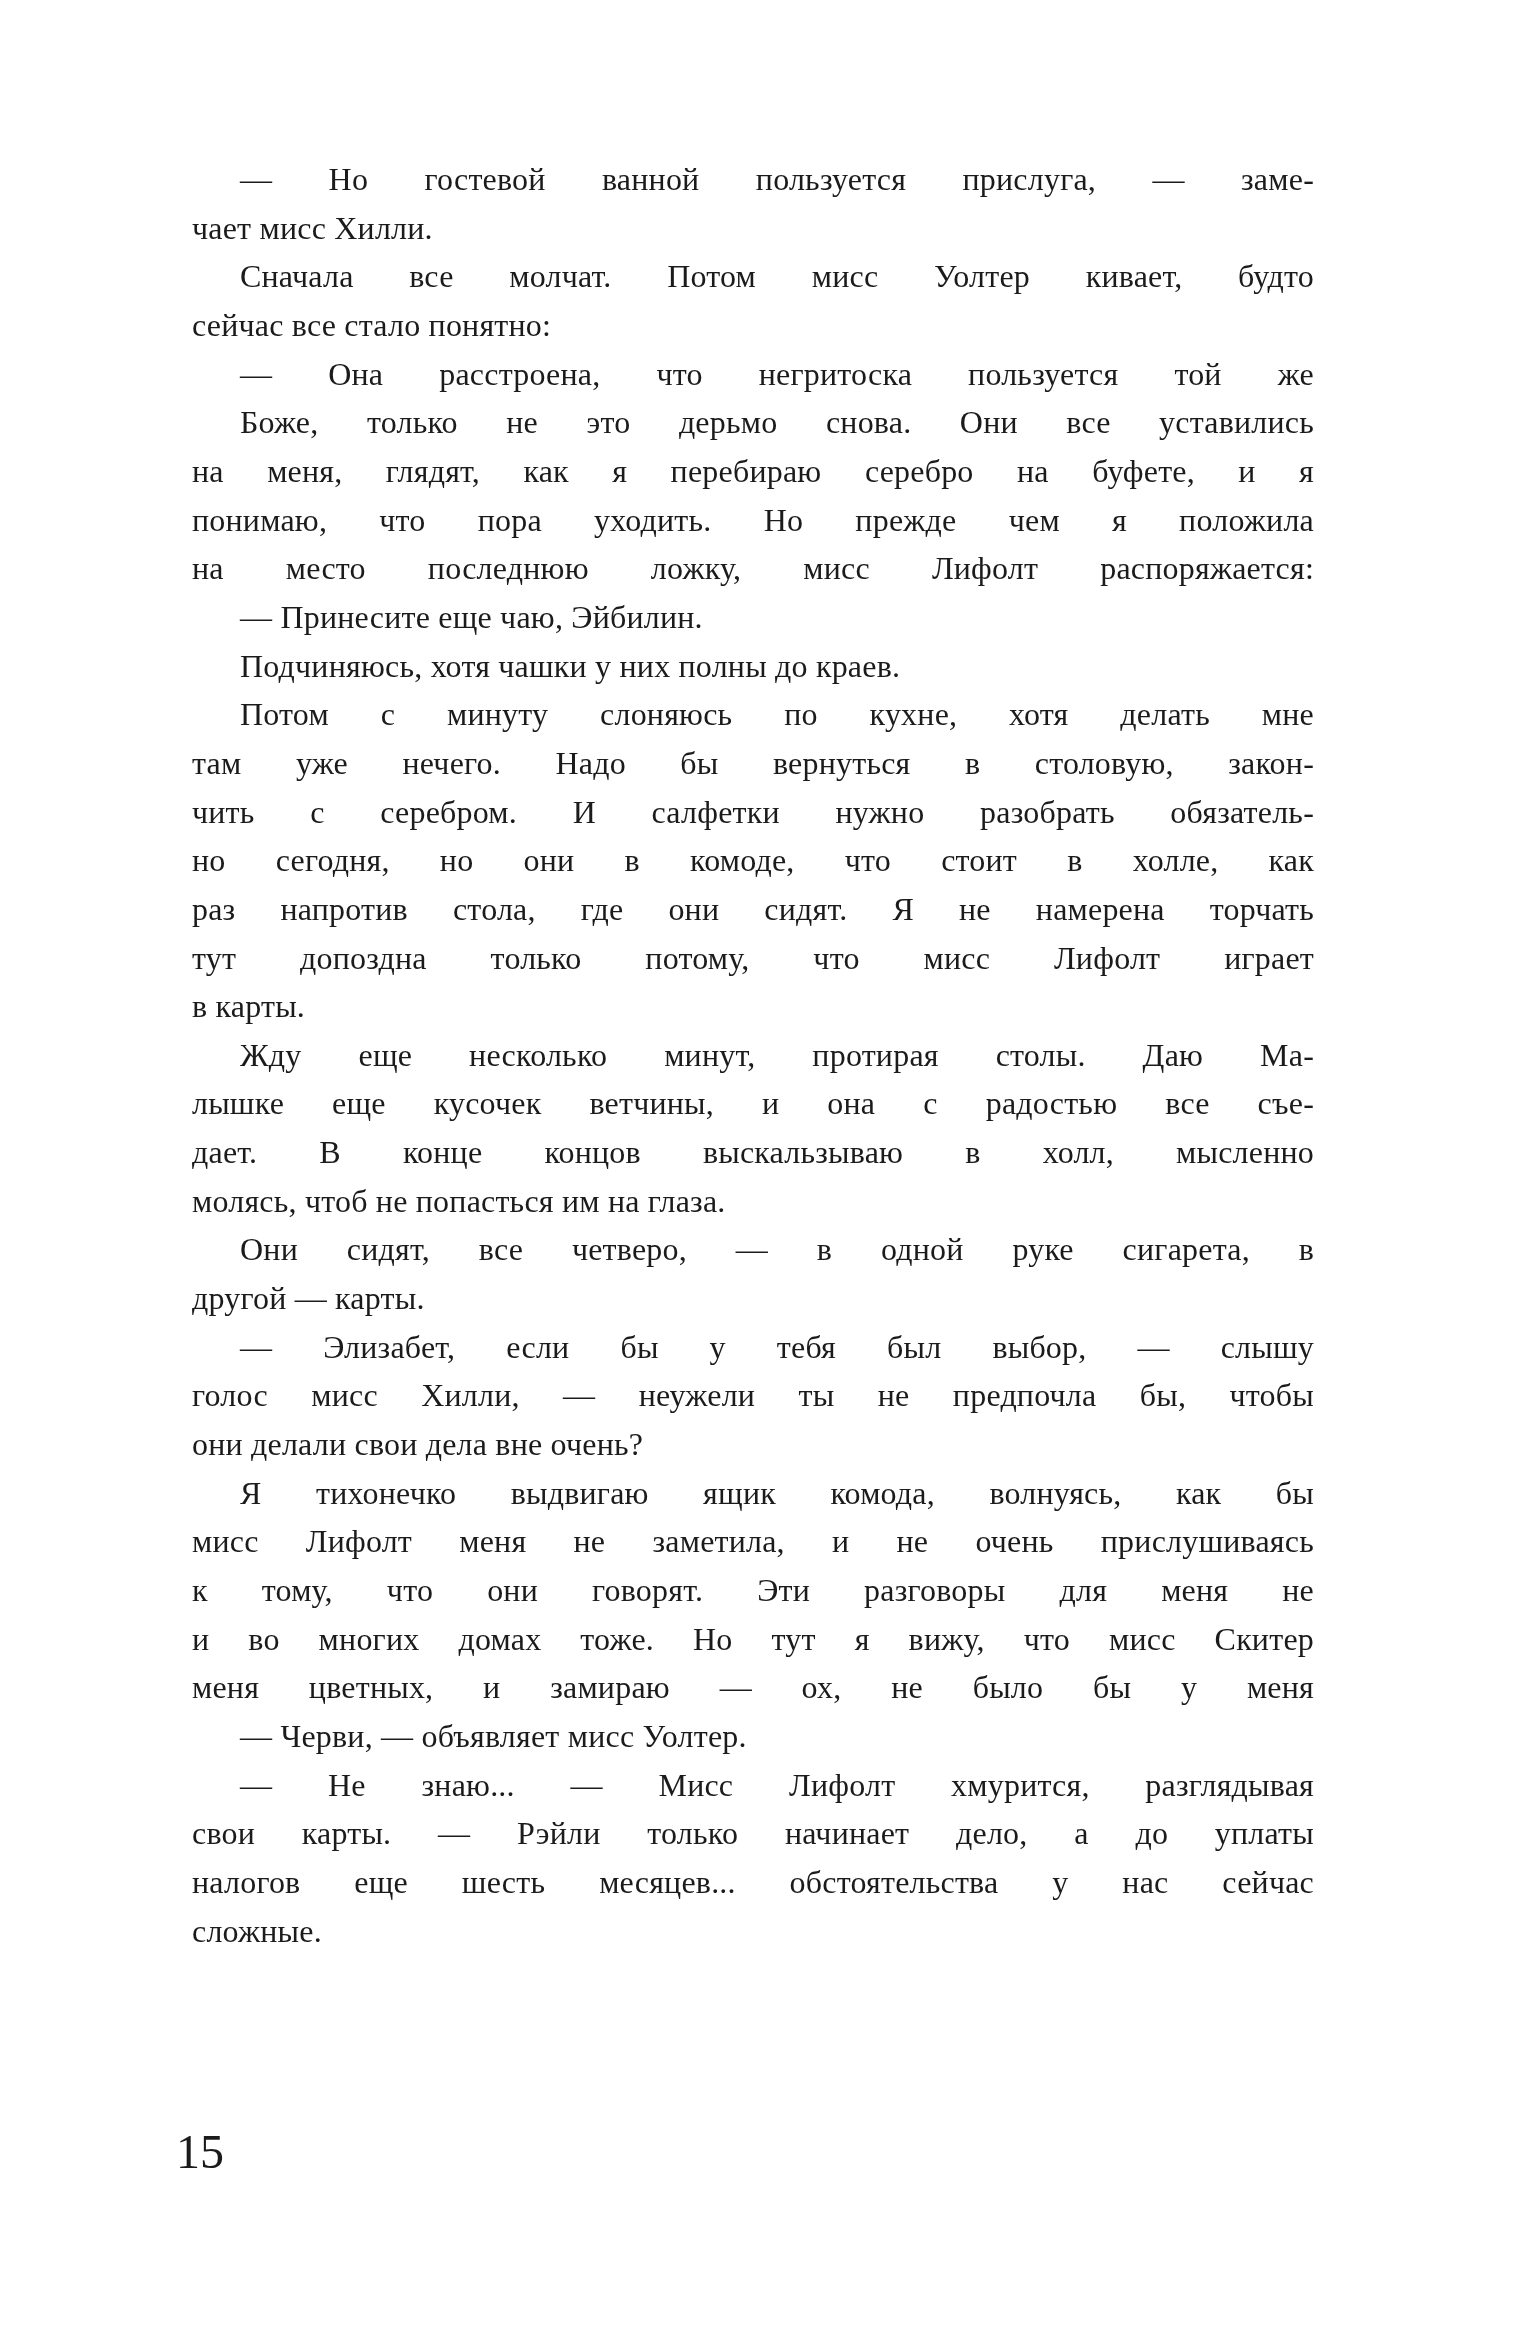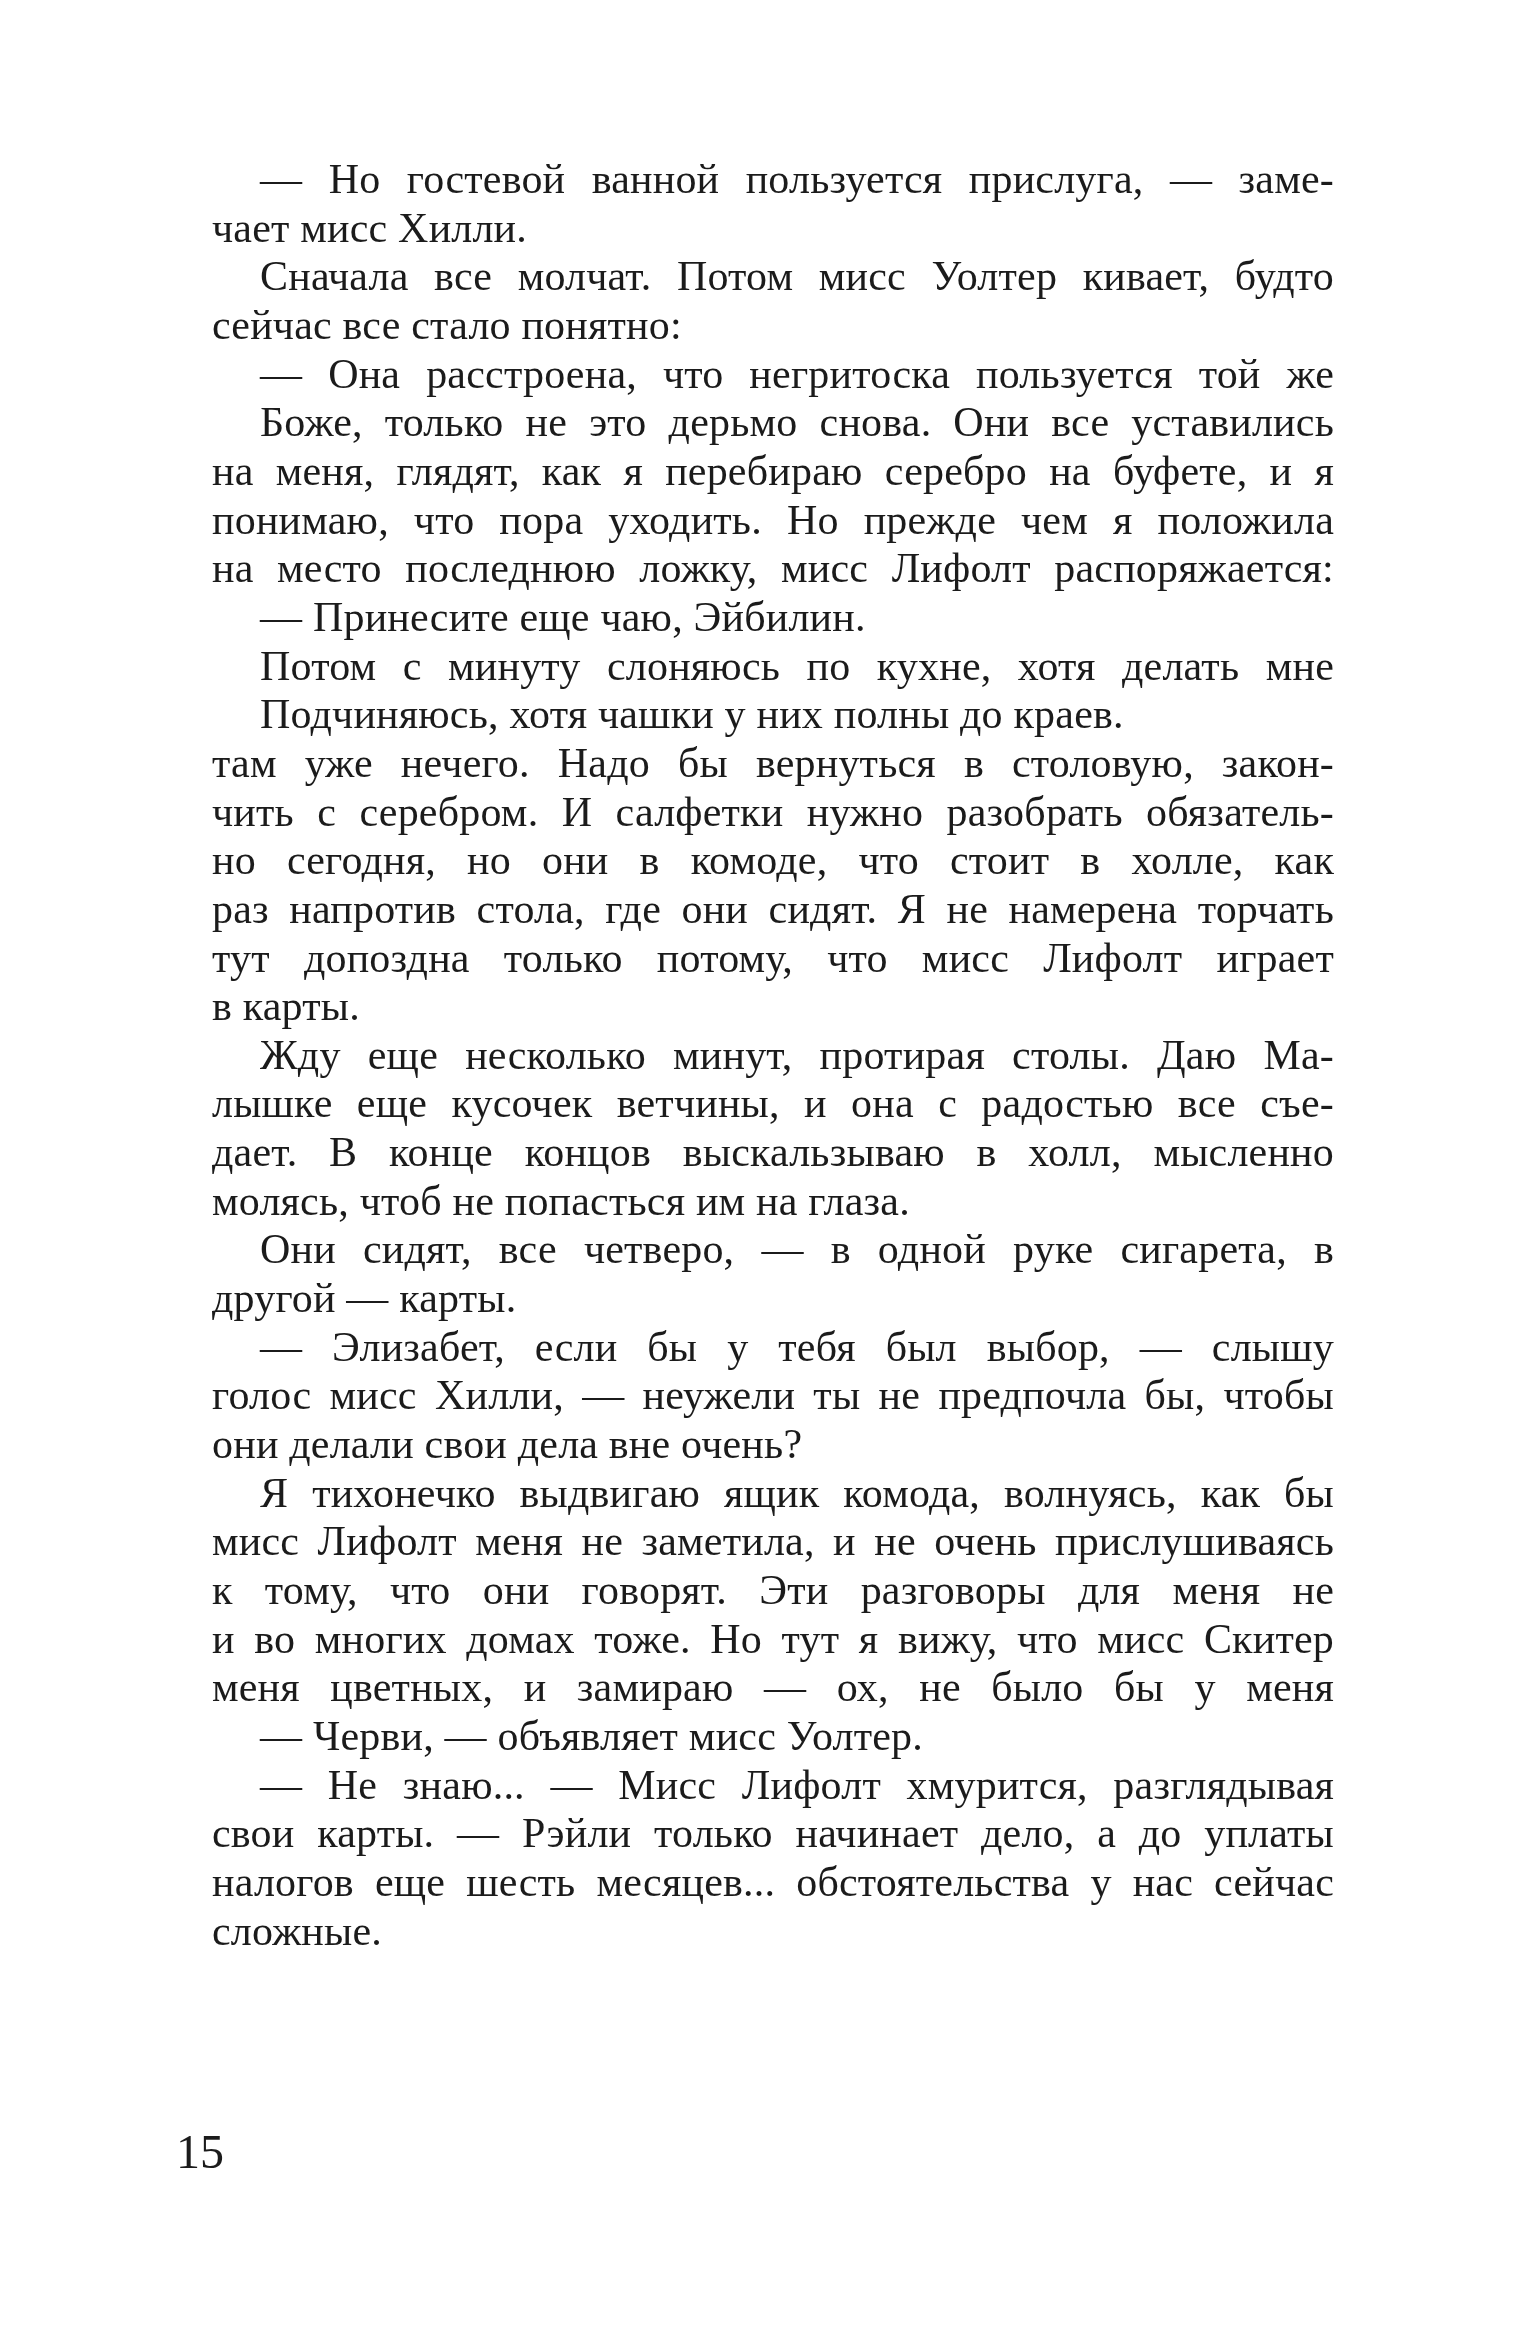--- a/index.html
+++ b/index.html
@@ -18,24 +18,23 @@
     height: 2350px;
     background: #ffffff;
     color: #1b1b1b;
     font-family: "Liberation Serif", "DejaVu Serif", serif;
   }
   .text-block {
     position: absolute;
     left: 192px;
     top: 155px;
     width: 1122px;
-    font-size: 42px;
+    font-size: 32px;
     line-height: 48.65px;
     letter-spacing: 0.2px;
-    margin-left: 20px;
   }
   .line {
     text-align: left;
     white-space: normal;
   }
   .line.just {
     text-align: justify;
     text-align-last: justify;
   }
   .line.indent {
@@ -60,22 +59,22 @@
       <div class="line indent just">— Но гостевой ванной пользуется прислуга, — заме-</div>
       <div class="line">чает мисс Хилли.</div>
       <div class="line indent just">Сначала все молчат. Потом мисс Уолтер кивает, будто</div>
       <div class="line">сейчас все стало понятно:</div>
       <div class="line indent just">— Она расстроена, что негритоска пользуется той же</div>
       <div class="line indent just">Боже, только не это дерьмо снова. Они все уставились</div>
       <div class="line just">на меня, глядят, как я перебираю серебро на буфете, и я</div>
       <div class="line just">понимаю, что пора уходить. Но прежде чем я положила</div>
       <div class="line just">на место последнюю ложку, мисс Лифолт распоряжается:</div>
       <div class="line indent">— Принесите еще чаю, Эйбилин.</div>
+      <div class="line indent">Подчиняюсь, хотя чашки у них полны до краев.</div>
       <div class="line indent just">Потом с минуту слоняюсь по кухне, хотя делать мне</div>
-      <div class="line indent">Подчиняюсь, хотя чашки у них полны до краев.</div>
       <div class="line just">там уже нечего. Надо бы вернуться в столовую, закон-</div>
       <div class="line just">чить с серебром. И салфетки нужно разобрать обязатель-</div>
       <div class="line just">но сегодня, но они в комоде, что стоит в холле, как</div>
       <div class="line just">раз напротив стола, где они сидят. Я не намерена торчать</div>
       <div class="line just">тут допоздна только потому, что мисс Лифолт играет</div>
       <div class="line">в карты.</div>
       <div class="line indent just">Жду еще несколько минут, протирая столы. Даю Ма-</div>
       <div class="line just">лышке еще кусочек ветчины, и она с радостью все съе-</div>
       <div class="line just">дает. В конце концов выскальзываю в холл, мысленно</div>
       <div class="line">молясь, чтоб не попасться им на глаза.</div>

